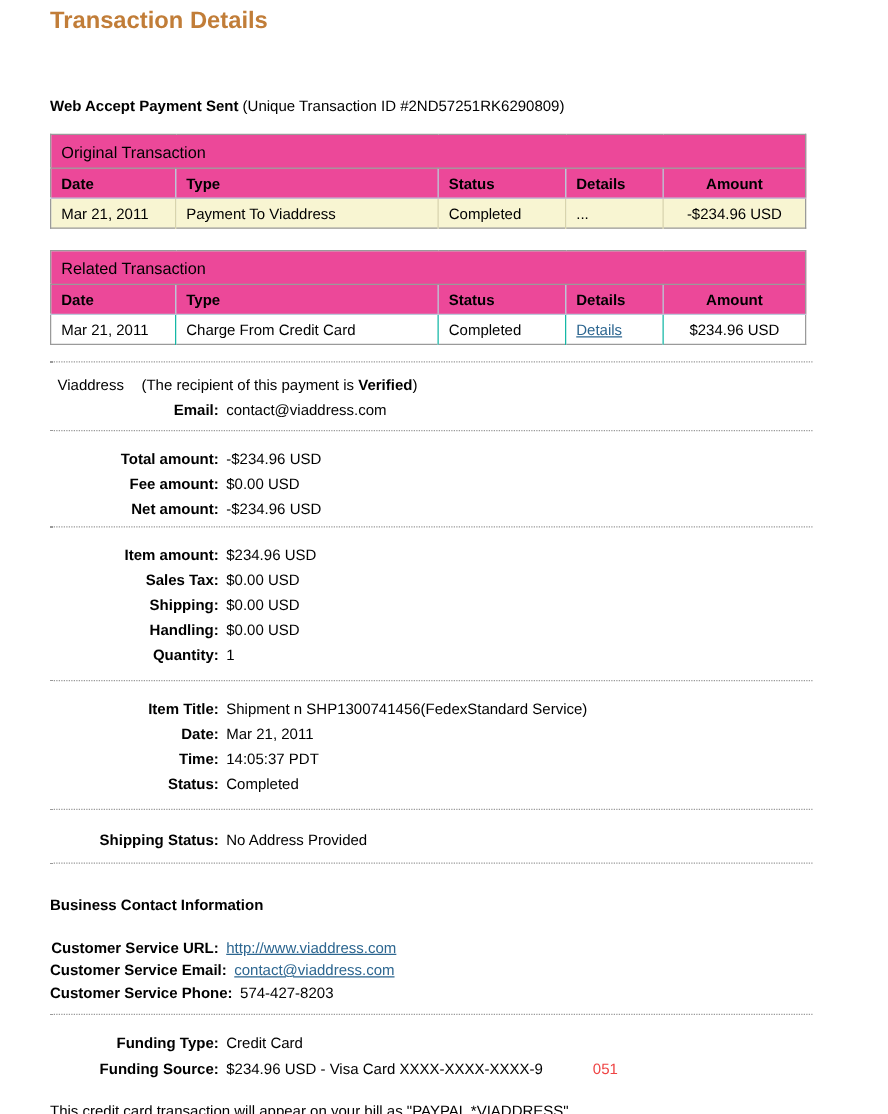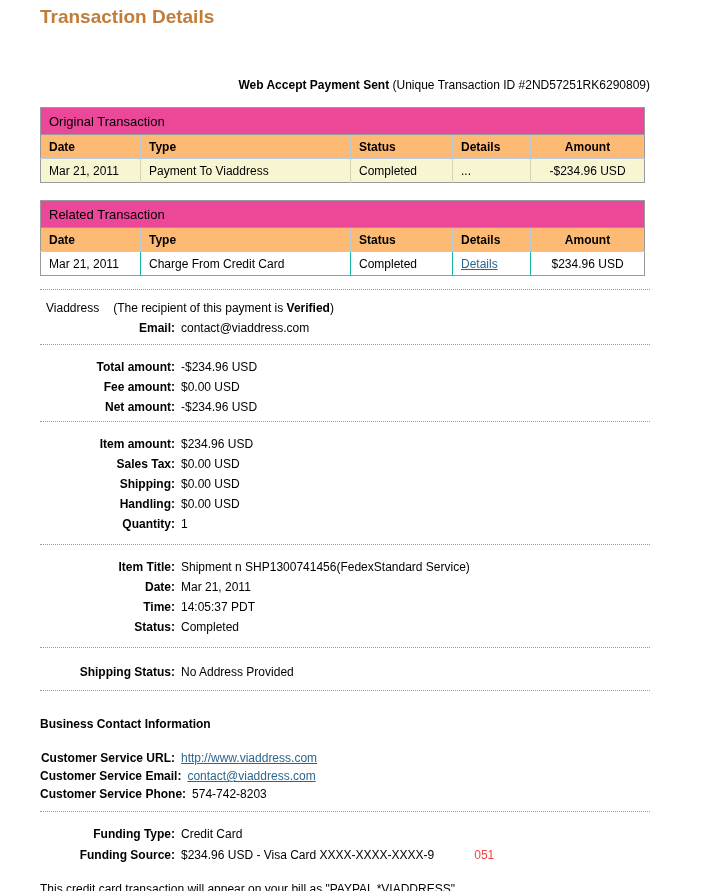--- a/index.html
+++ b/index.html
@@ -13,39 +13,39 @@
   .page { width: 710px; padding: 6px 60px 20px 40px; }
 
   .page-title {
     font-size: 19px;
     font-weight: bold;
     color: #c17d38;
     margin: 0;
     line-height: 22px;
   }
 
-  .payment-line { margin: 50px 0 0 0; text-align: right; }
+  .payment-line { margin: 50px 0 0 0; }
   .payment-line .ptype { font-weight: bold; }
 
   table.txn-table {
     border-collapse: collapse;
     table-layout: fixed;
     width: 604px;
     margin-top: 15px;
     border: 1px solid #9a9a9a;
   }
   table.txn-table + table.txn-table { margin-top: 17px; }
   .caption-row td {
     background: #ec4899;
     font-size: 13px;
     padding: 6px 8px 5px 8px;
     border-bottom: 1px solid #9a9a9a;
   }
   .header-row th {
-    background: #fdba74;
+    background: #ec4899;
     text-align: left;
     font-size: 12px;
     font-weight: bold;
     padding: 5px 8px 4px 8px;
     border-left: 1px solid #b7c7d6;
     border-bottom: 1px solid #bccadb;
   }
   .header-row th:first-child { border-left: none; }
   .data-row td {
     padding: 5px 8px 4px 8px;
@@ -247,21 +247,21 @@
     <div class="kv-row">
       <span class="kv-label">Customer Service URL:</span>
       <span class="kv-value"><a class="link">http://www.viaddress.com</a></span>
     </div>
     <div class="kv-row">
       <span class="kv-label">Customer Service Email:</span>
       <span class="kv-value"><a class="link">contact@viaddress.com</a></span>
     </div>
     <div class="kv-row">
       <span class="kv-label">Customer Service Phone:</span>
-      <span class="kv-value">574-742-8203</span>
+      <span class="kv-value">574-427-8203</span>
     </div>
   </div>
 
   <div class="dotted-divider"></div>
 
   <div class="sec-funding">
     <div class="kv-row">
       <span class="kv-label">Funding Type:</span>
       <span class="kv-value">Credit Card</span>
     </div>

